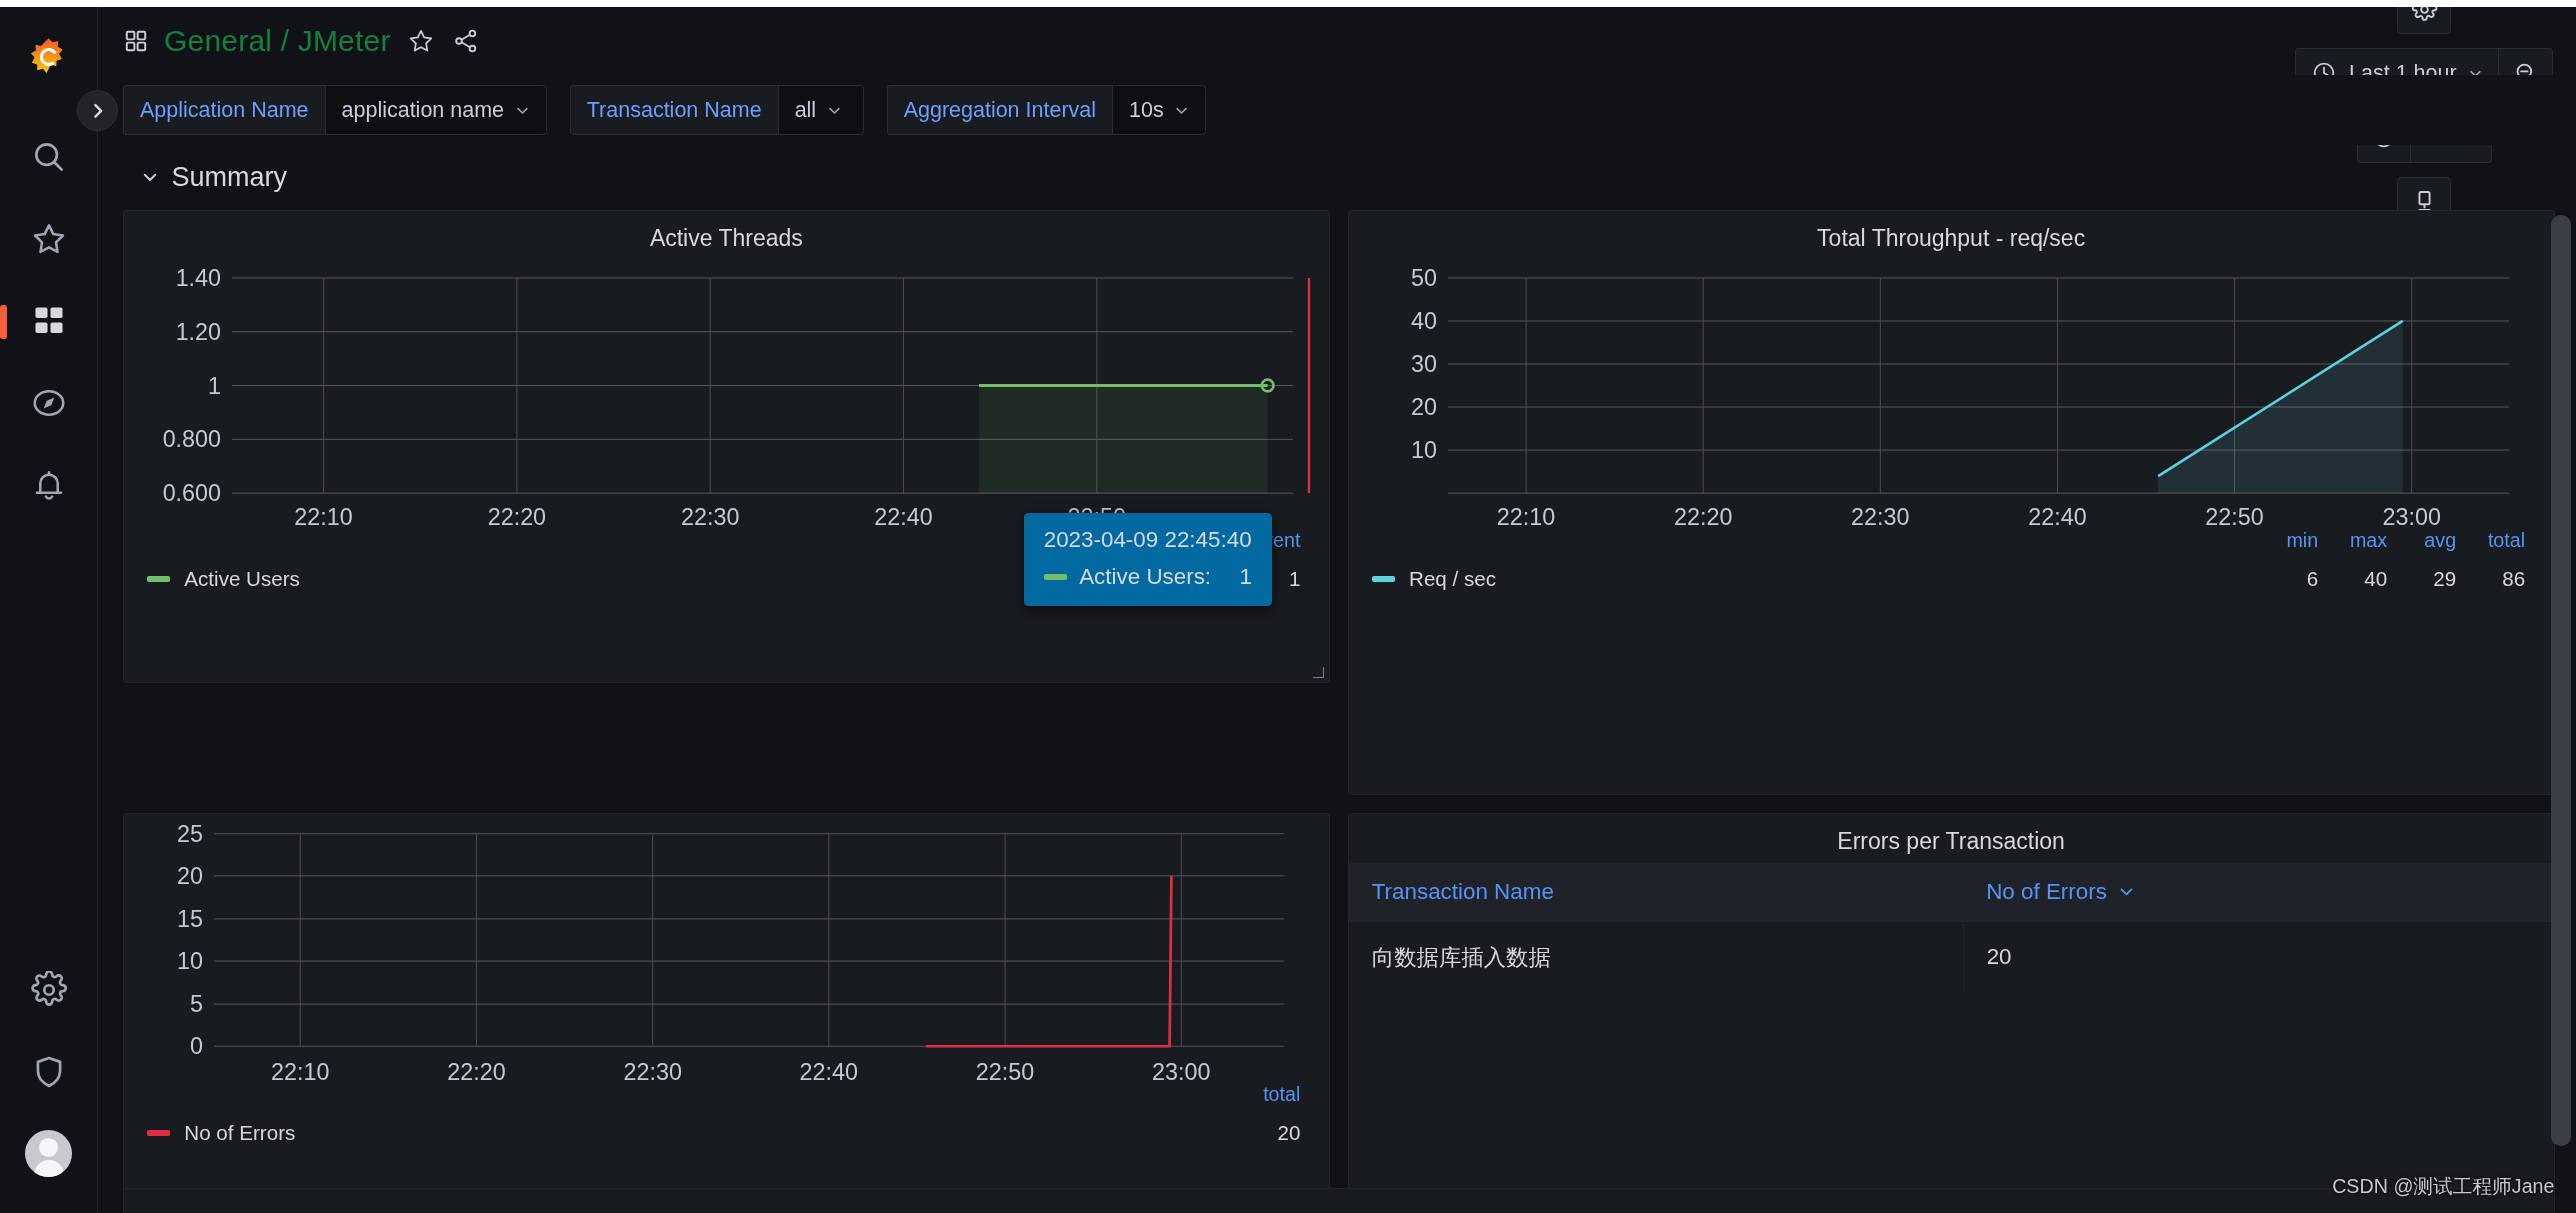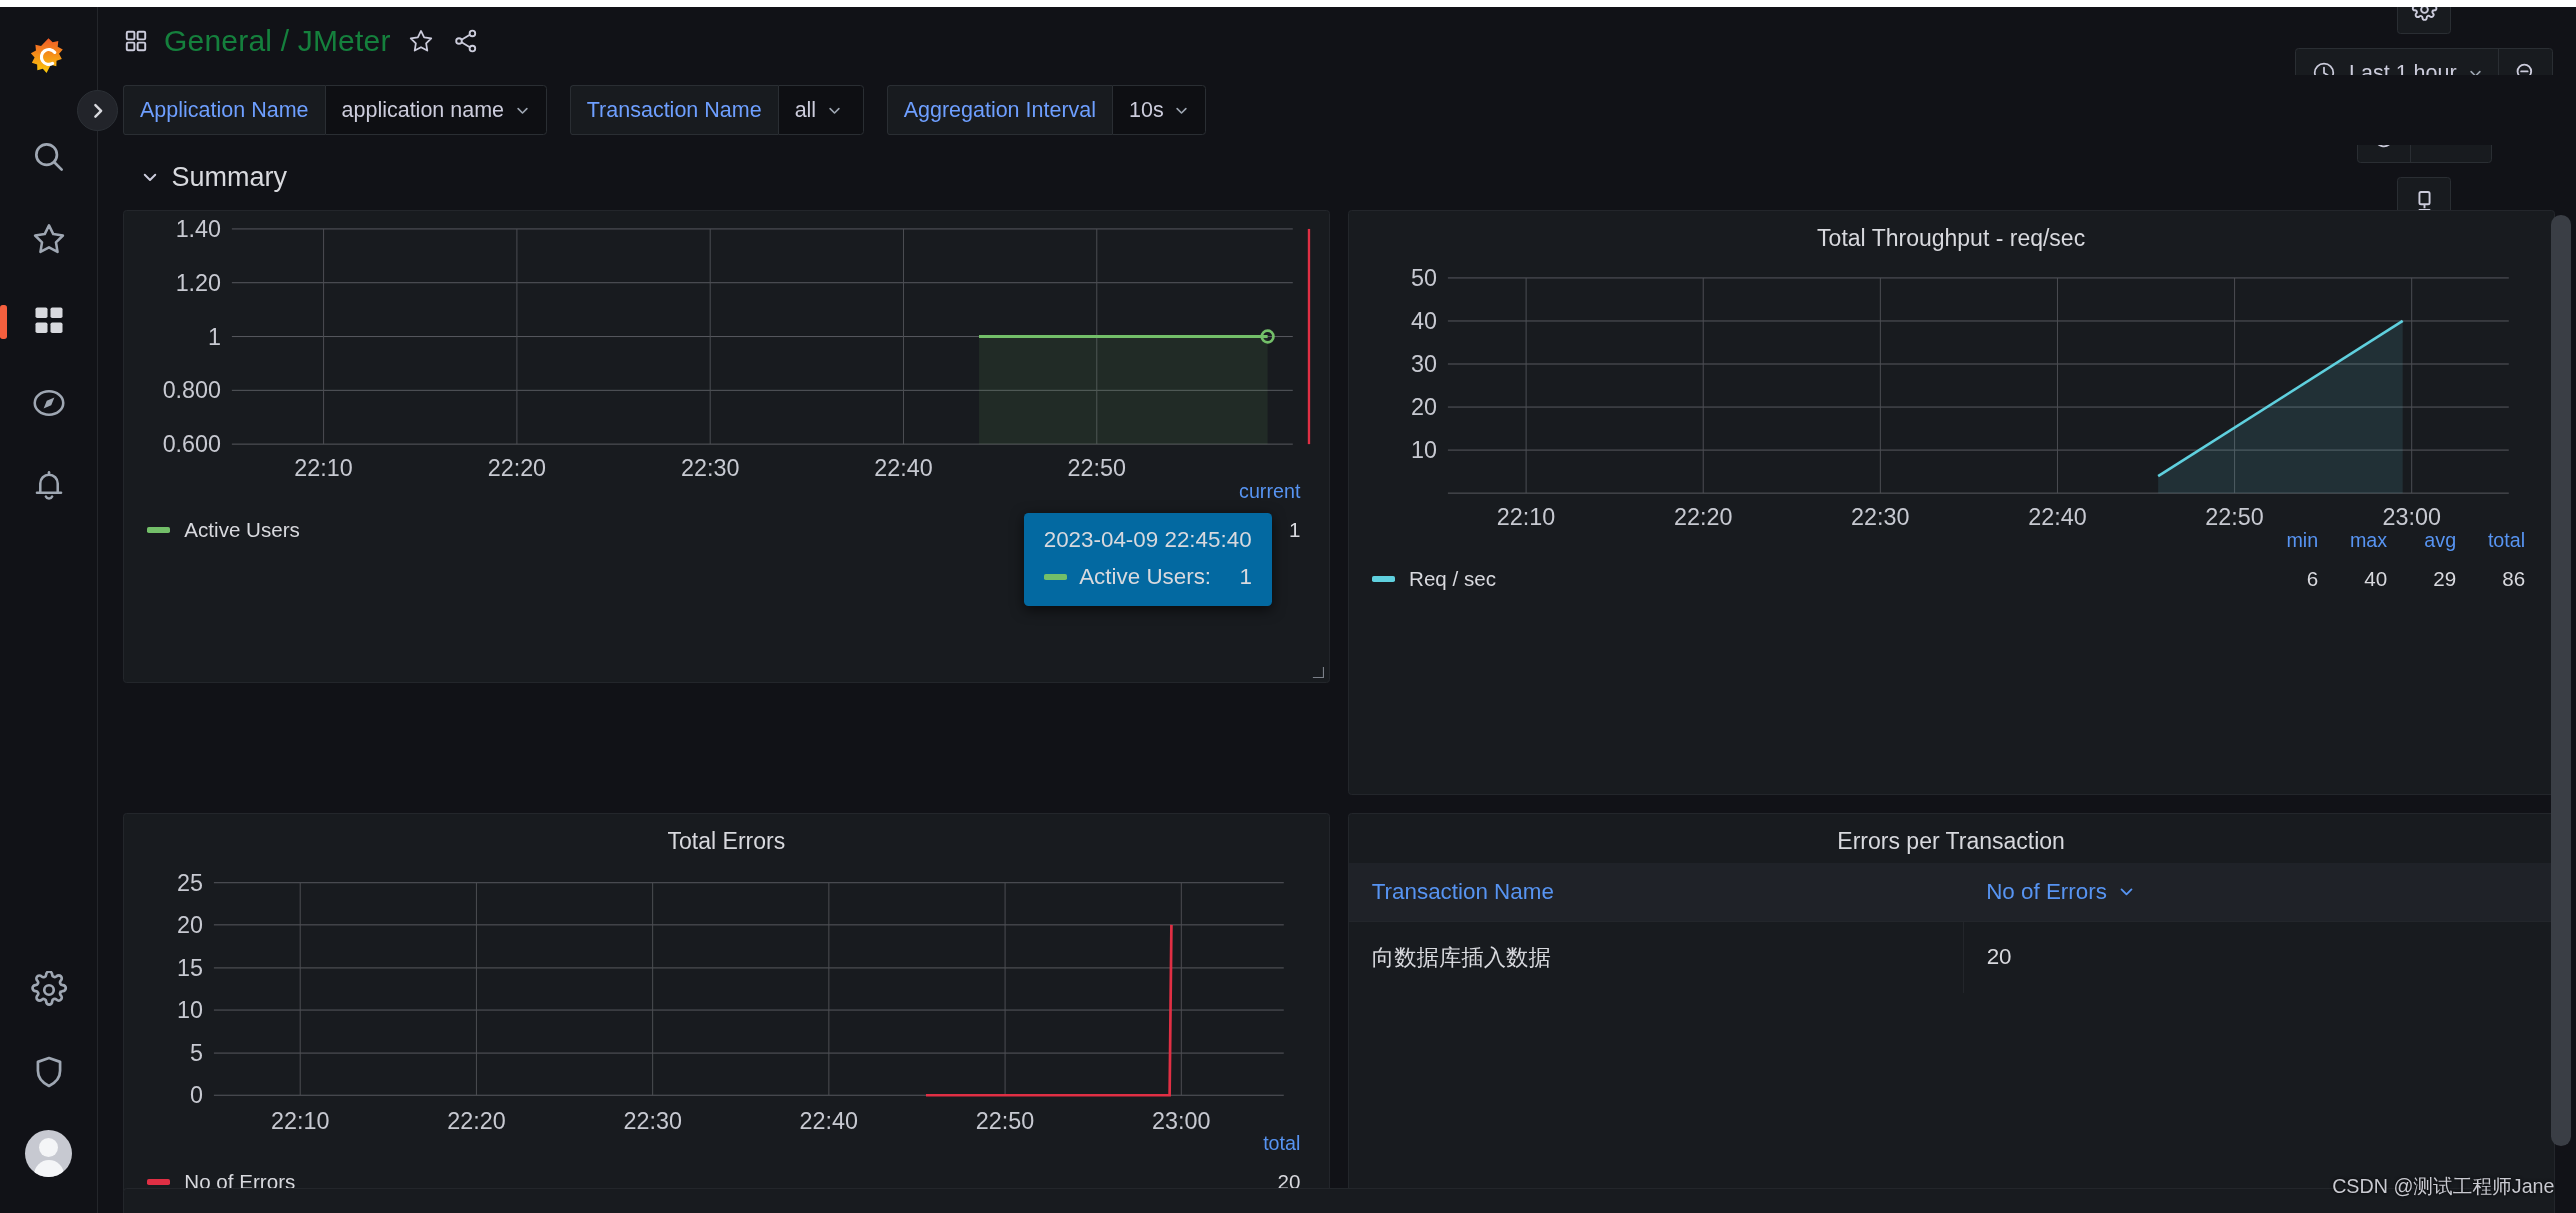--- a/index.html
+++ b/index.html
@@ -406,20 +406,21 @@
           <svg width="18" height="18" viewBox="0 0 24 24" fill="none" stroke="currentColor" stroke-width="2.6" stroke-linecap="round" stroke-linejoin="round">
               <polyline points="5,9 12,16 19,9"></polyline>
             </svg>
         </span>
         <span class="rtitle">Summary</span>
       </div>
 
       <div class="grid">
 
         <div class="panel" style="height:473px;">
+          <div class="panel-title">Active Threads</div>
           <div class="plotwrap">
             <svg class="plot" viewBox="0 0 1340 300" preserveAspectRatio="none" height="269">
 
               <g stroke="#57595f" stroke-width="1.1">
                 <line x1="120" y1="20" x2="1300" y2="20"></line>
                 <line x1="120" y1="80" x2="1300" y2="80"></line>
                 <line x1="120" y1="140" x2="1300" y2="140"></line>
                 <line x1="120" y1="200" x2="1300" y2="200"></line>
                 <line x1="120" y1="260" x2="1300" y2="260"></line>
               </g>
@@ -543,21 +544,20 @@
                 <span>6</span>
                 <span>40</span>
                 <span>29</span>
                 <span>86</span>
               </span>
             </div>
           </div>
         </div>
 
         <div class="panel" style="height:465px;">
-          <div class="panel-title">Total Errors</div>
           <div class="plotwrap">
             <svg class="plot" viewBox="0 0 1340 300" preserveAspectRatio="none" height="269">
               <g stroke="#57595f" stroke-width="1.1">
                 <line x1="100" y1="22" x2="1290" y2="22"></line>
                 <line x1="100" y1="69" x2="1290" y2="69"></line>
                 <line x1="100" y1="117" x2="1290" y2="117"></line>
                 <line x1="100" y1="164" x2="1290" y2="164"></line>
                 <line x1="100" y1="212" x2="1290" y2="212"></line>
                 <line x1="100" y1="259" x2="1290" y2="259"></line>
               </g>

